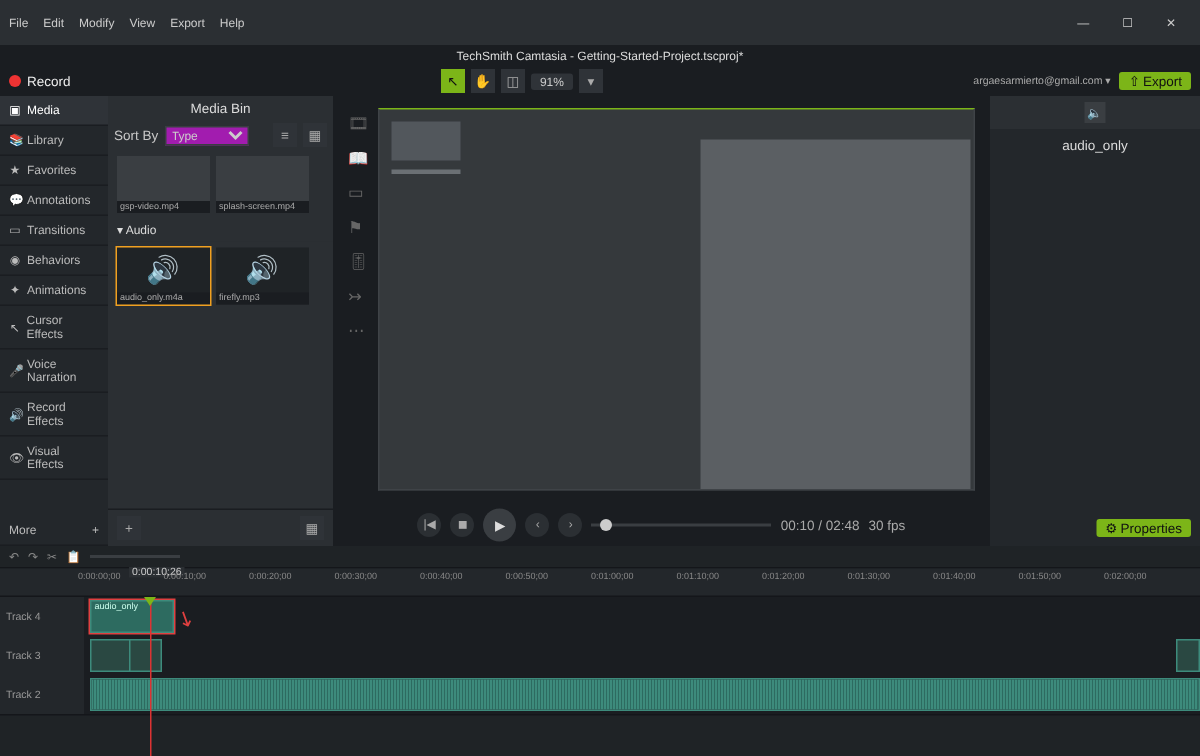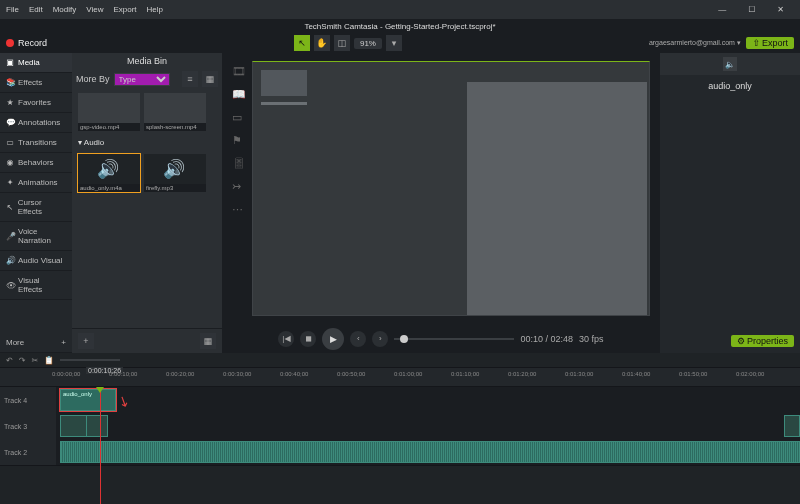--- a/index.html
+++ b/index.html
@@ -1,16 +1,16 @@
 <!DOCTYPE html>
 <html><head>
 <meta charset="utf-8">
 <style>
   html,body{margin:0;padding:0;width:800px;height:504px;background:#1a1d21;font-family:Segoe UI,Arial,sans-serif;font-size:9px;color:#c8c8c8;overflow:hidden}
-  .menubar{height:19px;background:#2b2f33;display:flex;align-items:center;padding:0 6px;font-size:8px;color:#ccc}
+  .menubar{height:30px;background:#2b2f33;display:flex;align-items:center;padding:0 6px;font-size:8px;color:#ccc}
   .menubar span{margin-right:10px}
   .winctrl{margin-left:auto;display:flex;gap:12px}
   .titlebar{height:14px;display:flex;align-items:center;justify-content:center;background:#1a1d21;color:#ddd;font-size:8px}
   .toolbar{height:20px;background:#1a1d21;display:flex;align-items:center;padding:0 6px}
   .rec{display:flex;align-items:center;gap:4px;color:#eee}
   .rec-dot{width:8px;height:8px;border-radius:50%;background:#e33}
   .tb-center{margin:0 auto;display:flex;align-items:center;gap:4px}
   .tb-right{display:flex;align-items:center;gap:6px}
   .btn-green{background:#7cb518;color:#111;padding:1px 6px;border-radius:2px;display:flex;align-items:center;gap:2px;font-size:9px}
   .btn-grey{background:#2f3338;color:#ccc;padding:1px 6px;border-radius:2px;font-size:8px}
@@ -110,21 +110,21 @@
 
 <div class="main">
 
   <div class="sidebar">
     <div class="sidetab active">
         <span class="ic">▣</span>
         <span>Media</span>
       </div>
     <div class="sidetab">
         <span class="ic">📚</span>
-        <span>Effects</span>
+        <span>Library</span>
       </div>
     <div class="sidetab">
         <span class="ic">★</span>
         <span>Favorites</span>
       </div>
     <div class="sidetab">
         <span class="ic">💬</span>
         <span>Annotations</span>
       </div>
     <div class="sidetab">
@@ -142,37 +142,37 @@
     <div class="sidetab">
         <span class="ic">↖</span>
         <span>Cursor Effects</span>
       </div>
     <div class="sidetab">
         <span class="ic">🎤</span>
         <span>Voice Narration</span>
       </div>
     <div class="sidetab">
         <span class="ic">🔊</span>
-        <span>Audio Visual</span>
+        <span>Record Effects</span>
       </div>
     <div class="sidetab">
         <span class="ic">👁</span>
         <span>Visual Effects</span>
       </div>
     <div style="flex:1"></div>
     <div class="sidetab">
         <span>More</span>
         <span style="margin-left:auto">+</span>
       </div>
   </div>
 
   <div class="bin">
     <div class="bin-title">Media Bin</div>
     <div class="bin-sort">
-      <span>More By</span>
+      <span>Sort By</span>
       <select><option>Type</option></select>
       <span class="grow"></span>
       <span class="iconbtn">≡</span>
       <span class="iconbtn">▦</span>
     </div>
     <div class="thumbs">
       <div class="thumb">
           <div style="flex:1;background:#3a3e42"></div>
           <div class="lbl">gsp-video.mp4</div>
         </div>

